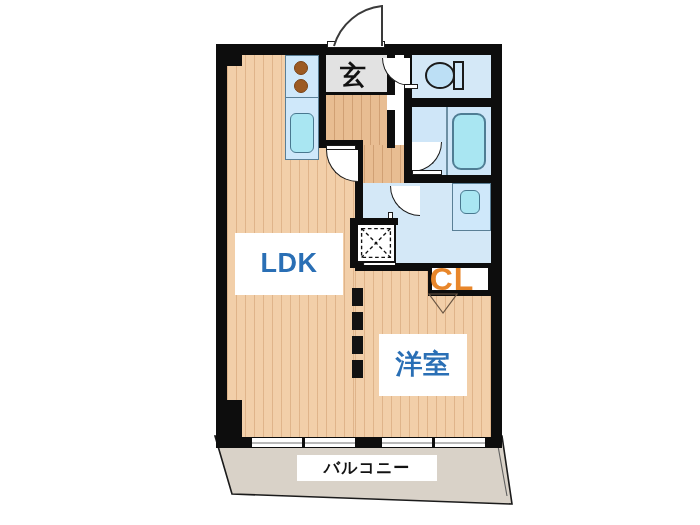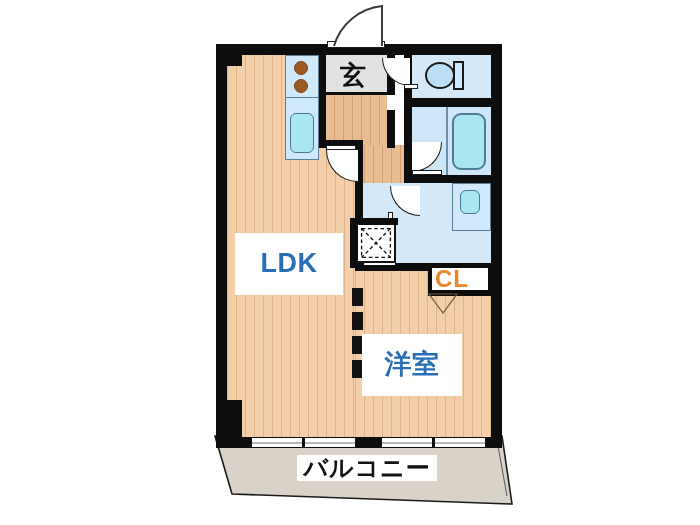--- a/index.html
+++ b/index.html
@@ -48,23 +48,23 @@
   .sashmid{position:absolute;background:#b9b9b9;height:2px;left:0;right:0;top:50%;margin-top:-1px;}
 
   
   .partdot{background:#121212;}
 
   
   .lbl{position:absolute;display:flex;flex-direction:column;align-items:center;justify-content:center;line-height:1.02;}
   .lbl-room{background:#ffffff;color:#2a6fb5;}
   .lbl-room .l1{font-size:27px;font-weight:700;letter-spacing:.5px;}
   .lbl-room .l2{font-size:26px;font-weight:700;letter-spacing:.5px;}
-  .lbl-cl{background:#ffffff;color:#e8862a;font-size:24px;font-weight:700;display:flex;align-items:center;justify-content:center;letter-spacing:1px;}
+  .lbl-cl{background:#ffffff;color:#e8862a;font-size:32px;font-weight:700;display:flex;align-items:center;justify-content:center;letter-spacing:1px;}
   .lbl-gen{background:transparent;color:#111;font-size:26px;font-weight:700;display:flex;align-items:center;justify-content:center;}
-  .lbl-bal{background:#ffffff;color:#121212;font-size:24px;font-weight:700;display:flex;align-items:center;justify-content:center;letter-spacing:1px;}
+  .lbl-bal{background:#ffffff;color:#121212;font-size:16px;font-weight:700;display:flex;align-items:center;justify-content:center;letter-spacing:1px;}
 
   .balcony-poly{position:absolute;}
 </style>
 </head>
 <body>
 
 <div id="plan">
 
   <svg class="balcony-poly" style="left:180px;top:432px;width:360px;height:93px;" viewBox="0 0 360 93">
     <polygon points="35,4 322,4 332,72 52,62" fill="#d9d2c8" stroke="#1b1b1b" stroke-width="1.6"></polygon>
@@ -183,21 +183,21 @@
     <div class="sashmid"></div>
   </div>
   <div class="abs" style="left:435px;top:438px;width:50px;height:9px;background:#ffffff;">
     <div class="sashmid"></div>
   </div>
 
   <div class="lbl lbl-room" style="left:235px;top:233px;width:108px;height:62px;">
     <span class="l1">LDK</span>
   </div>
 
-  <div class="lbl lbl-room" style="left:362px;top:334px;width:100px;height:62px;">
+  <div class="lbl lbl-room" style="left:379px;top:334px;width:88px;height:62px;">
     <span class="l1">洋室</span>
   </div>
 
   <div class="lbl-cl abs" style="left:434px;top:268px;width:36px;height:22px;">CL</div>
 
   <div class="lbl-gen abs" style="left:333px;top:57px;width:40px;height:36px;">玄</div>
 
   <div class="lbl-bal abs" style="left:297px;top:455px;width:140px;height:26px;">バルコニー</div>
 
 </div>

